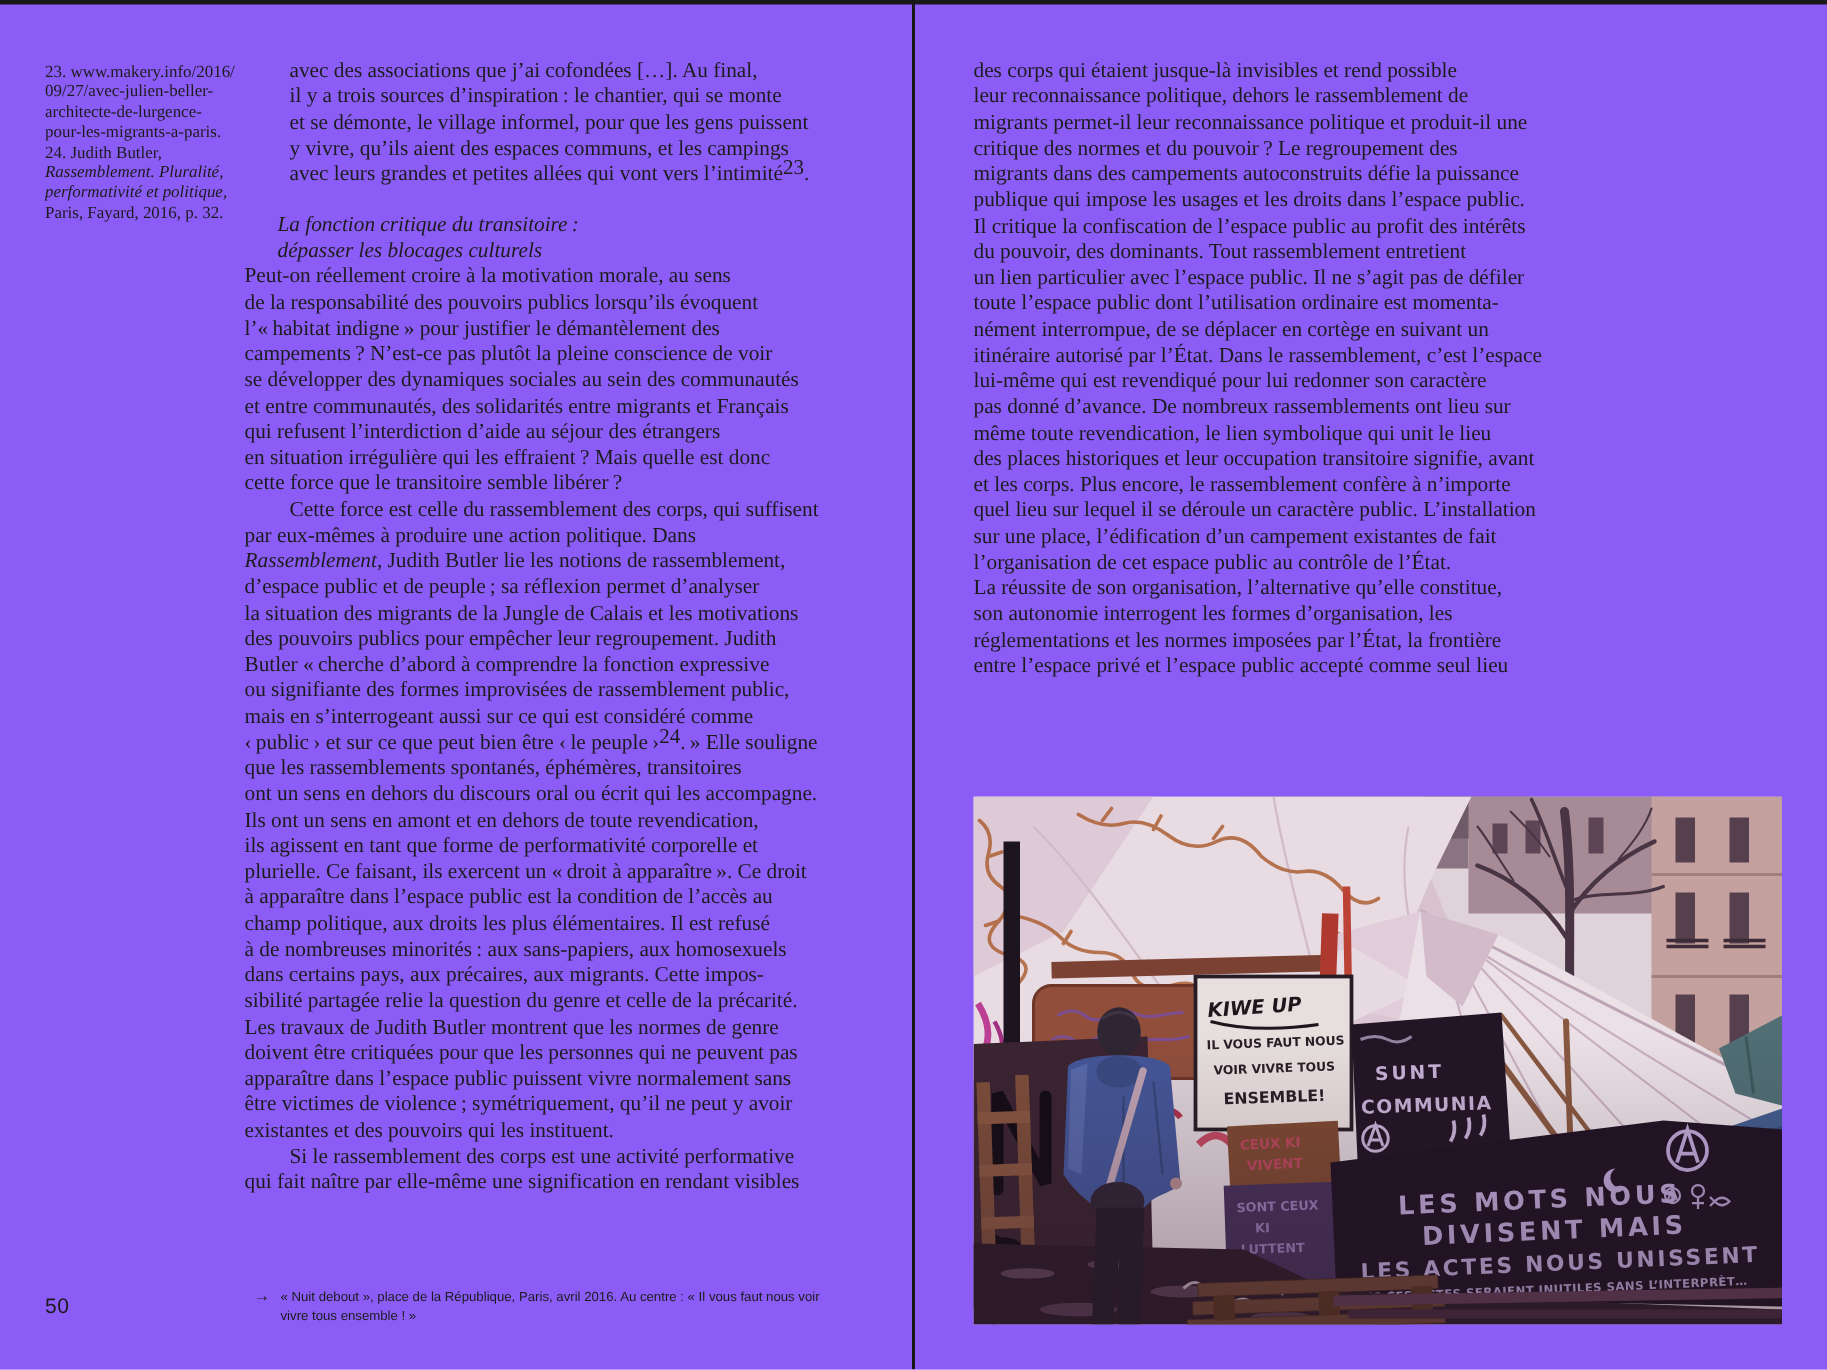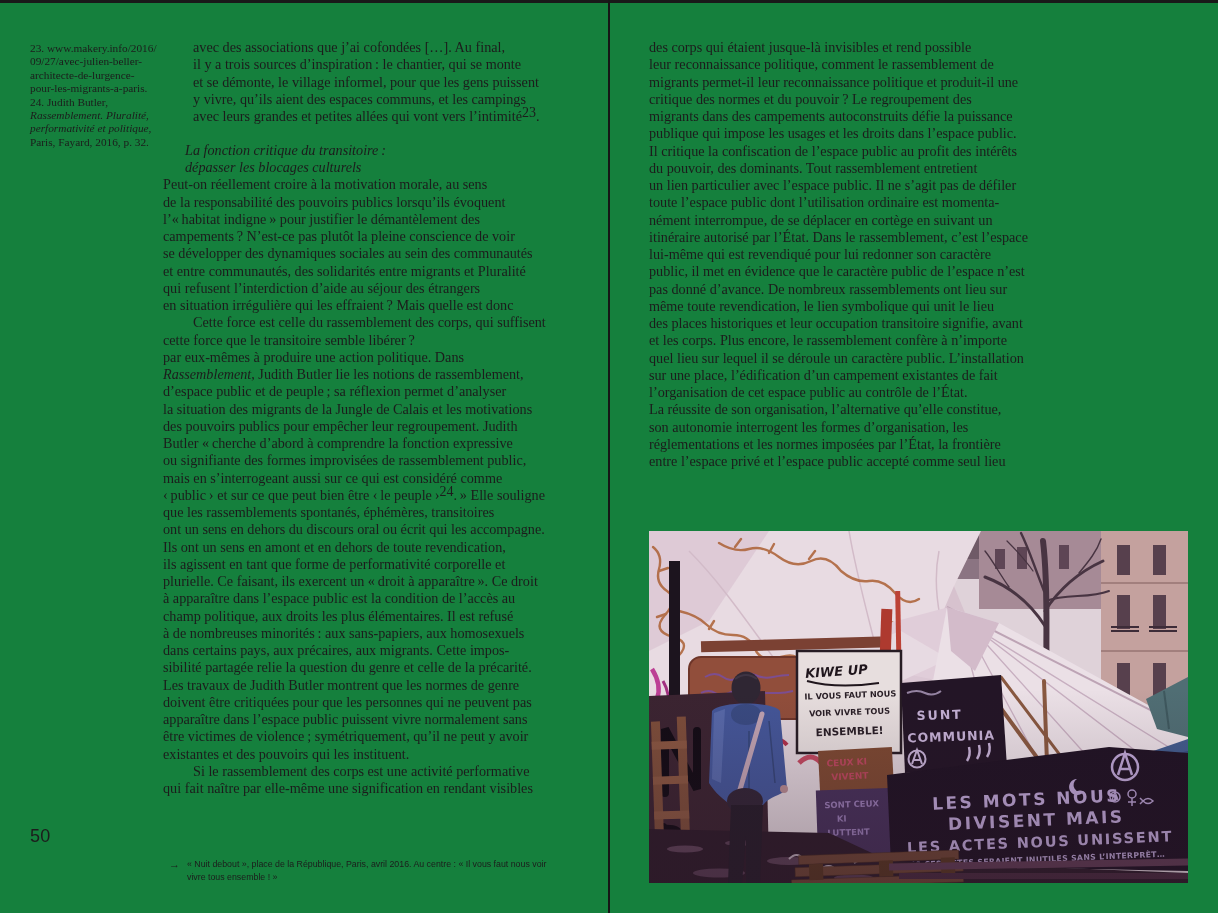--- a/index.html
+++ b/index.html
@@ -1,33 +1,33 @@
 <!DOCTYPE html>
 <html><head>
 <meta charset="utf-8">
 <style>
   html,body{margin:0;padding:0;}
   body{width:1218px;height:913px;background:#ffffff;}
-  .spread{position:relative;width:1218px;height:913px;background:#15803d;overflow:hidden;
+  .spread{position:relative;width:1218px;height:913px;background:#8b5cf6;overflow:hidden;
           font-family:"Liberation Serif","DejaVu Serif",serif;color:#1c1c1c;}
   .top-edge{position:absolute;top:0;left:0;width:1218px;height:2.5px;background:#191919;}
   .divider{position:absolute;left:608px;top:0;width:2px;height:913px;background:#161616;}
   .tline{white-space:nowrap;}
   .tline.indent{padding-left:30px;}
   .margin-note{position:absolute;left:30px;top:42px;width:152px;font-size:11.3px;line-height:13.4px;}
   .col{font-size:14.2px;line-height:17.25px;}
   .left-col{position:absolute;left:163px;top:39px;width:446px;}
   .right-col{position:absolute;left:649px;top:39px;width:470px;}
   .quote .tline{padding-left:30px;}
   .heading{margin-top:16.5px;font-style:italic;}
   .heading .tline{padding-left:22px;}
   sup{font-size:14px;line-height:0;vertical-align:4px;}
   i{font-style:italic;text-align:center;}
-  .page-number{position:absolute;left:30px;top:826px;font-family:"Liberation Sans","DejaVu Sans",sans-serif;
-               font-size:18px;letter-spacing:.3px;}
+  .page-number{position:absolute;left:30px;top:862px;font-family:"Liberation Sans","DejaVu Sans",sans-serif;
+               font-size:14px;letter-spacing:.3px;}
   .caption{position:absolute;left:169px;top:858px;display:flex;gap:7px;color:#1c1c1c;
            font-family:"Liberation Sans","DejaVu Sans",sans-serif;font-size:8.8px;line-height:13px;}
   .caption .arrow{font-size:11px;line-height:12px;}
   .photo{position:absolute;left:649px;top:531px;width:539px;height:352px;margin:0;}
   .photo svg{display:block;}
   .g-hand{font-family:"DejaVu Sans",sans-serif;font-weight:bold;}
 </style>
 </head>
 <body>
 
@@ -58,25 +58,25 @@
       <div class="heading">
           <div class="tline">La fonction critique du transitoire :</div>
           <div class="tline">dépasser les blocages culturels</div>
         </div>
       <div class="body-block">
           <div class="tline">Peut-on réellement croire à la motivation morale, au sens</div>
           <div class="tline">de la responsabilité des pouvoirs publics lorsqu’ils évoquent</div>
           <div class="tline">l’« habitat indigne » pour justifier le démantèlement des</div>
           <div class="tline">campements ? N’est-ce pas plutôt la pleine conscience de voir</div>
           <div class="tline">se développer des dynamiques sociales au sein des communautés</div>
-          <div class="tline">et entre communautés, des solidarités entre migrants et Pluralité</div>
+          <div class="tline">et entre communautés, des solidarités entre migrants et Français</div>
           <div class="tline">qui refusent l’interdiction d’aide au séjour des étrangers</div>
           <div class="tline">en situation irrégulière qui les effraient ? Mais quelle est donc</div>
+          <div class="tline">cette force que le transitoire semble libérer ?</div>
           <div class="tline indent">Cette force est celle du rassemblement des corps, qui suffisent</div>
-          <div class="tline">cette force que le transitoire semble libérer ?</div>
           <div class="tline">par eux-mêmes à produire une action politique. Dans</div>
           <div class="tline"><i>Rassemblement</i>, Judith Butler lie les notions de rassemblement,</div>
           <div class="tline">d’espace public et de peuple ; sa réflexion permet d’analyser</div>
           <div class="tline">la situation des migrants de la Jungle de Calais et les motivations</div>
           <div class="tline">des pouvoirs publics pour empêcher leur regroupement. Judith</div>
           <div class="tline">Butler « cherche d’abord à comprendre la fonction expressive</div>
           <div class="tline">ou signifiante des formes improvisées de rassemblement public,</div>
           <div class="tline">mais en s’interrogeant aussi sur ce qui est considéré comme</div>
           <div class="tline">‹ public › et sur ce que peut bien être ‹ le peuple ›<sup>24</sup>. » Elle souligne</div>
           <div class="tline">que les rassemblements spontanés, éphémères, transitoires</div>
@@ -106,33 +106,32 @@
       <div>
           <div class="tline">« Nuit debout », place de la République, Paris, avril 2016. Au centre : « Il vous faut nous voir</div>
           <div class="tline">vivre tous ensemble ! »</div>
         </div>
     </div>
   </div>
 
   <div>
     <div class="col right-col">
         <div class="tline">des corps qui étaient jusque-là invisibles et rend possible</div>
-        <div class="tline">leur reconnaissance politique, comment le rassemblement de</div>
+        <div class="tline">leur reconnaissance politique, dehors le rassemblement de</div>
         <div class="tline">migrants permet-il leur reconnaissance politique et produit-il une</div>
         <div class="tline">critique des normes et du pouvoir ? Le regroupement des</div>
         <div class="tline">migrants dans des campements autoconstruits défie la puissance</div>
         <div class="tline">publique qui impose les usages et les droits dans l’espace public.</div>
         <div class="tline">Il critique la confiscation de l’espace public au profit des intérêts</div>
         <div class="tline">du pouvoir, des dominants. Tout rassemblement entretient</div>
         <div class="tline">un lien particulier avec l’espace public. Il ne s’agit pas de défiler</div>
         <div class="tline">toute l’espace public dont l’utilisation ordinaire est momenta-</div>
         <div class="tline">nément interrompue, de se déplacer en cortège en suivant un</div>
         <div class="tline">itinéraire autorisé par l’État. Dans le rassemblement, c’est l’espace</div>
         <div class="tline">lui-même qui est revendiqué pour lui redonner son caractère</div>
-        <div class="tline">public, il met en évidence que le caractère public de l’espace n’est</div>
         <div class="tline">pas donné d’avance. De nombreux rassemblements ont lieu sur</div>
         <div class="tline">même toute revendication, le lien symbolique qui unit le lieu</div>
         <div class="tline">des places historiques et leur occupation transitoire signifie, avant</div>
         <div class="tline">et les corps. Plus encore, le rassemblement confère à n’importe</div>
         <div class="tline">quel lieu sur lequel il se déroule un caractère public. L’installation</div>
         <div class="tline">sur une place, l’édification d’un campement existantes de fait</div>
         <div class="tline">l’organisation de cet espace public au contrôle de l’État.</div>
         <div class="tline">La réussite de son organisation, l’alternative qu’elle constitue,</div>
         <div class="tline">son autonomie interrogent les formes d’organisation, les</div>
         <div class="tline">réglementations et les normes imposées par l’État, la frontière</div>

